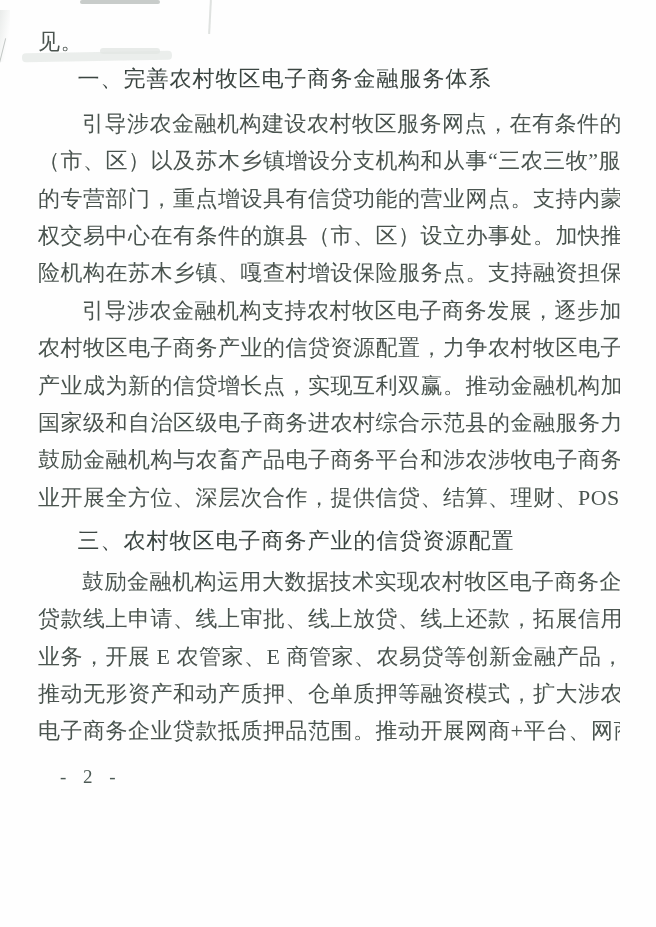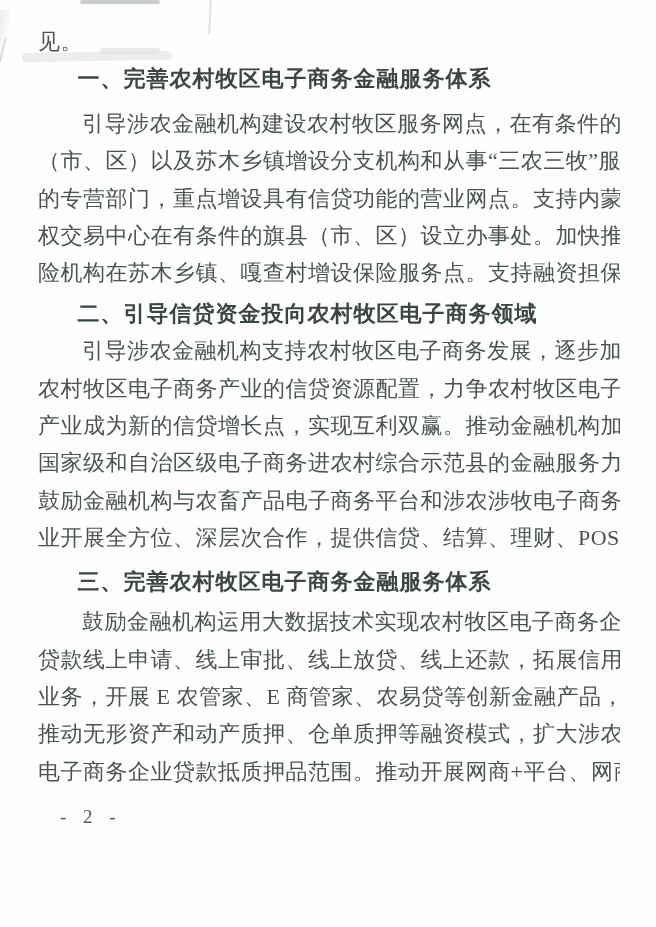--- a/index.html
+++ b/index.html
@@ -27,21 +27,21 @@
     line-height: 37.4px;
     letter-spacing: 0.5px;
     white-space: nowrap;
     overflow: hidden;
   }
   .indent {
     text-indent: 2em;
   }
   .section-heading {
     font-family: "Liberation Sans", "DejaVu Sans", sans-serif;
-    font-weight: bold;
+    font-weight: normal;
     font-size: 22px;
     line-height: 37.4px;
     color: #3b4541;
     text-indent: 1.8em;
     letter-spacing: 1px;
     white-space: nowrap;
   }
   .h1 { margin-top: 0; margin-bottom: 7px; }
   .h2 { margin-top: 3px; margin-bottom: 0; }
   .h3 { margin-top: 6px; margin-bottom: 3px; }
@@ -100,29 +100,28 @@
 
   <div class="doc-line">见。</div>
 
   <div class="section-heading h1">一、完善农村牧区电子商务金融服务体系</div>
   <div class="doc-line indent">引导涉农金融机构建设农村牧区服务网点，在有条件的旗县</div>
   <div class="doc-line">（市、区）以及苏木乡镇增设分支机构和从事“三农三牧”服务</div>
   <div class="doc-line">的专营部门，重点增设具有信贷功能的营业网点。支持内蒙古股</div>
   <div class="doc-line">权交易中心在有条件的旗县（市、区）设立办事处。加快推进保</div>
   <div class="doc-line">险机构在苏木乡镇、嘎查村增设保险服务点。支持融资担保公司、</div>
 
-  <div class="section-heading h2">二、引导信贷资金投向农村牧区电子商务领域</div>
   <div class="doc-line indent">引导涉农金融机构支持农村牧区电子商务发展，逐步加大对</div>
   <div class="doc-line">农村牧区电子商务产业的信贷资源配置，力争农村牧区电子商务</div>
   <div class="doc-line">产业成为新的信贷增长点，实现互利双赢。推动金融机构加大对</div>
   <div class="doc-line">国家级和自治区级电子商务进农村综合示范县的金融服务力度。</div>
   <div class="doc-line">鼓励金融机构与农畜产品电子商务平台和涉农涉牧电子商务企</div>
   <div class="doc-line">业开展全方位、深层次合作，提供信贷、结算、理财、POS 收单、</div>
 
-  <div class="section-heading h3">三、完善农村牧区电子商务金融服务体系</div>
+  <div class="section-heading h3">三、农村牧区电子商务产业的信贷资源配置</div>
   <div class="doc-line indent">鼓励金融机构运用大数据技术实现农村牧区电子商务企业</div>
   <div class="doc-line">贷款线上申请、线上审批、线上放贷、线上还款，拓展信用贷款</div>
   <div class="doc-line">业务，开展 E 农管家、E 商管家、农易贷等创新金融产品，积极</div>
   <div class="doc-line">推动无形资产和动产质押、仓单质押等融资模式，扩大涉农涉牧</div>
   <div class="doc-line">电子商务企业贷款抵质押品范围。推动开展网商+平台、网商+实</div>
 
   <div class="page-footer">- 2 -</div>
 
 </div>
 

